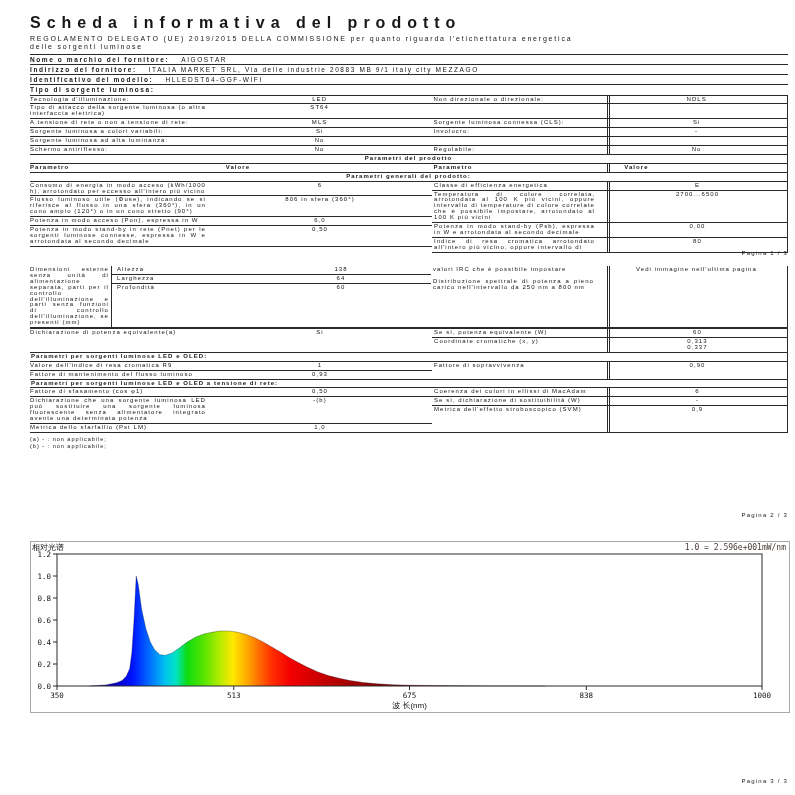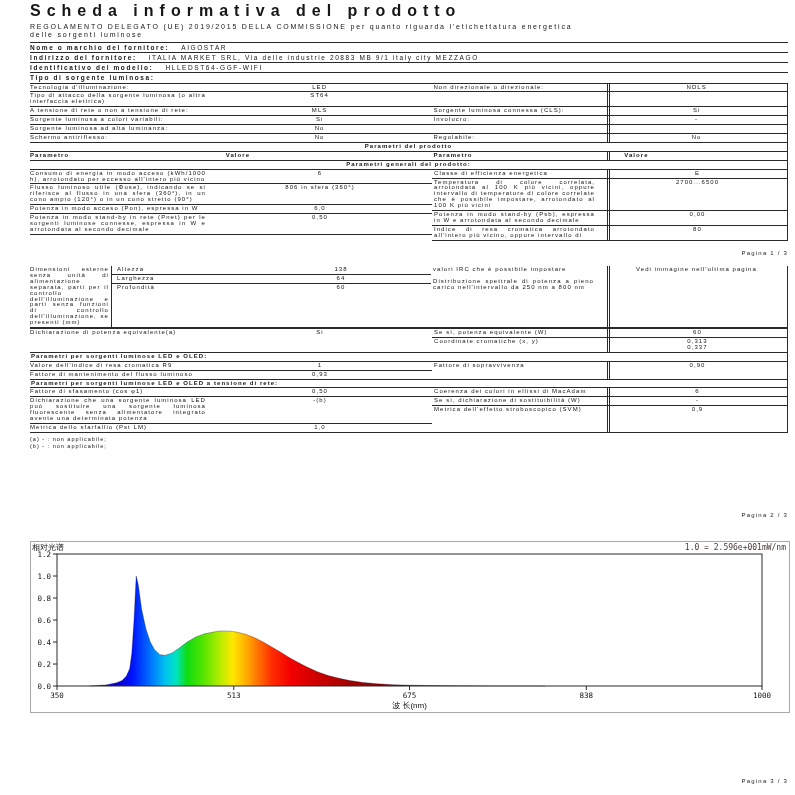--- a/index.html
+++ b/index.html
@@ -43,21 +43,21 @@
   .hdr-bar{border-top:1px solid #2a2a2a;border-bottom:1px solid #2a2a2a;border-right:1px solid #2a2a2a;
            font-weight:700;padding:1px 0 1px 1px;}
   .endline{border-bottom:1px solid #2a2a2a;}
   .fn{font-size:5.5px;letter-spacing:1px;line-height:1.25;margin-top:3px;}
   .pagefoot{position:absolute;right:7px;font-size:6px;letter-spacing:1.2px;color:#222;}
   #chart-block{position:absolute;left:30px;top:541px;width:760px;height:172px;}
 </style>
 </head>
 <body>
 
-<div class="blk" style="top:2px" id="block1">
+<div class="blk" style="top:14px" id="block1">
   <h1 class="title">Scheda informativa del prodotto</h1>
   <p class="sub">REGOLAMENTO DELEGATO (UE) 2019/2015 DELLA COMMISSIONE per quanto riguarda l'etichettatura energetica delle sorgenti luminose</p>
   <div id="supplier-rows">
       <div class="info-row"><span class="lbl">Nome o marchio del fornitore:</span><span class="val">AIGOSTAR</span></div>
       <div class="info-row"><span class="lbl">Indirizzo del fornitore:</span><span class="val">ITALIA MARKET SRL, Via delle industrie 20883 MB 9/1 italy city MEZZAGO</span></div>
       <div class="info-row"><span class="lbl">Identificativo del modello:</span><span class="val">HLLEDST64-GGF-WIFI</span></div>
       <div class="info-row"><span class="lbl">Tipo di sorgente luminosa:</span><span class="val"></span></div>
     </div>
 
   <div class="tbl">

